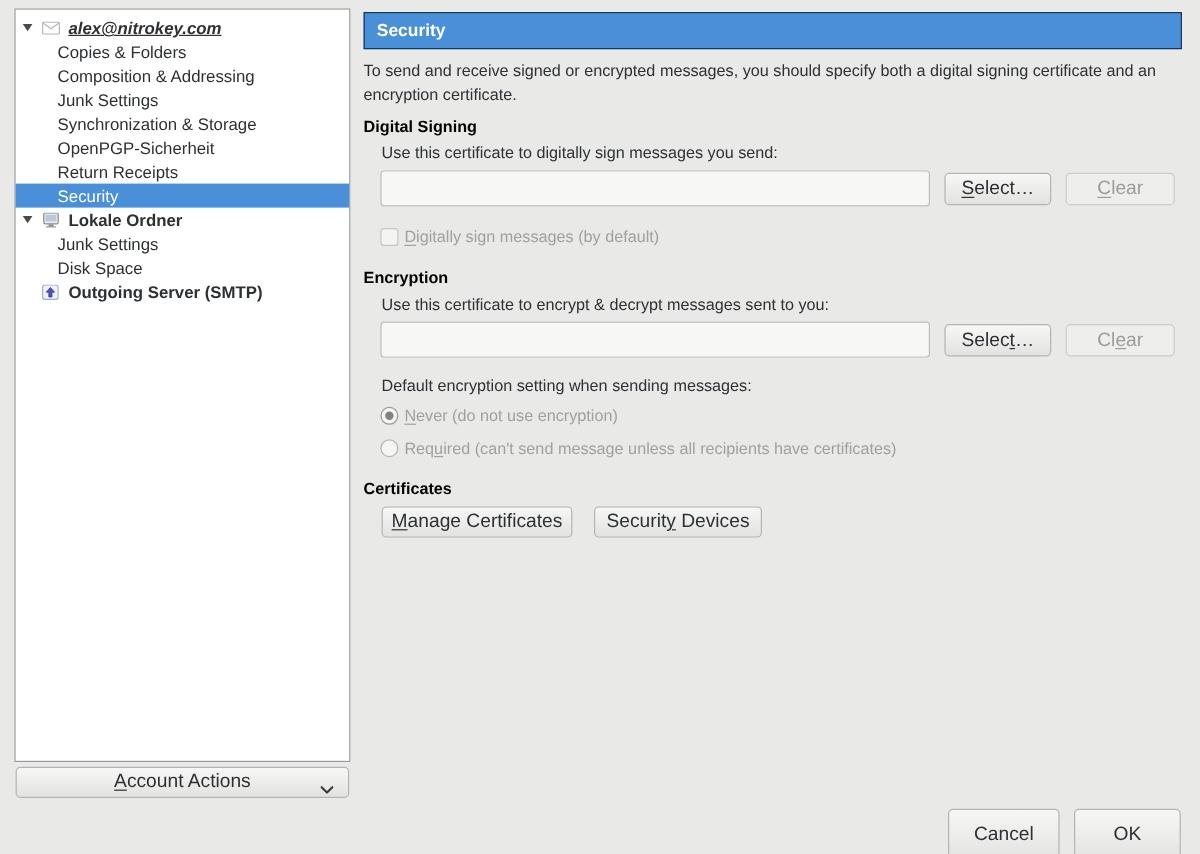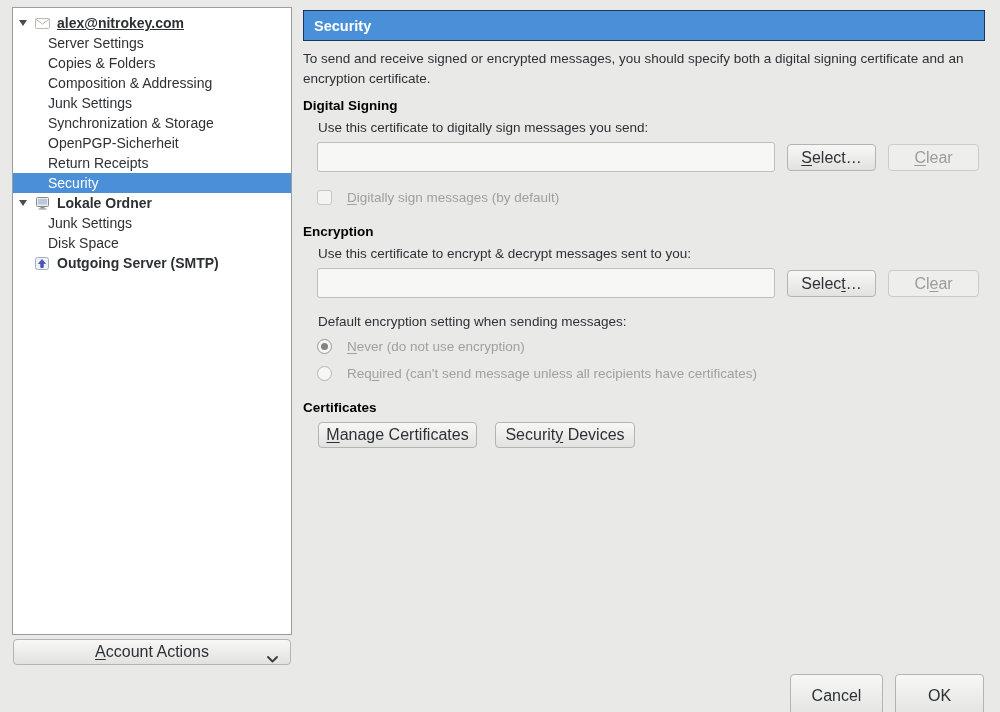--- a/index.html
+++ b/index.html
@@ -17,21 +17,21 @@
     position:absolute; left:12px; top:7px; width:280px; height:628px;
     background:#ffffff; border:1px solid #9c9c9a;
   }
   .row {
     display:flex; align-items:center; height:20px; padding-left:6px;
     font-size:14px; color:#2d3134; cursor:default; white-space:nowrap;
   }
   .row.lvl1 { padding-left:35px; }
   .row.selected { background:#4a90d9; color:#ffffff; }
   .row.bold .lbl { font-weight:bold; }
-  .row .lbl.u { text-decoration:underline; }
+  .row .lbl.u { text-decoration:underline;font-style:italic; }
   .exp { width:16px; display:flex; align-items:center; }
   .tri {
     width:0; height:0; border-left:4.5px solid transparent;
     border-right:4.5px solid transparent; border-top:6px solid #4a4a48;
   }
   .ic { width:22px; display:flex; align-items:center; }
   
   .btn {
     display:flex; align-items:center; justify-content:center;
     background:linear-gradient(#f7f7f6,#e2e2e0);
@@ -60,21 +60,21 @@
   .heading { position:absolute; font-weight:bold; font-size:13.5px; color:#000000; }
   .label   { position:absolute; color:#2d3134; }
   .field {
     position:absolute; width:458px; height:30px;
     background:#f7f7f6; border:1px solid #bfbfbd; border-radius:3px;
     font-family:"Liberation Sans", sans-serif; font-size:13.5px;
     padding:0 6px; color:#2d3134;
   }
   .pbtn { position:absolute; height:27px; }
   .ckrow, .rdrow {
-    position:absolute; display:flex; align-items:center; gap:15px;
+    position:absolute; display:flex; align-items:center; gap:5px;
     color:#a0a09d;
   }
   .ckbox {
     width:15px; height:15px; border:1px solid #c6c6c4; border-radius:3px;
     background:#f4f4f2; flex:0 0 auto;
   }
   .radio {
     width:15px; height:15px; border:1px solid #b6b6b4; border-radius:50%;
     background:#f6f6f4; flex:0 0 auto; position:relative;
   }
@@ -97,23 +97,20 @@
       </span>
     <span class="ic">
       <svg width="15" height="11" viewBox="0 0 15 11">
           <rect x="0.5" y="0.5" width="14" height="10" rx="1" fill="#fdfdfc" stroke="#b9b9b7"></rect>
           <path d="M0.5 1 L7.5 6 L14.5 1" fill="none" stroke="#b9b9b7"></path>
         </svg>
     </span>
     <span class="lbl u">alex@nitrokey.com</span>
   </div>
 
-  <div class="row lvl1">
-    <span class="lbl">Server Settings</span>
-  </div>
   <div class="row lvl1">
     <span class="lbl">Copies &amp; Folders</span>
   </div>
   <div class="row lvl1">
     <span class="lbl">Composition &amp; Addressing</span>
   </div>
   <div class="row lvl1">
     <span class="lbl">Junk Settings</span>
   </div>
   <div class="row lvl1">

